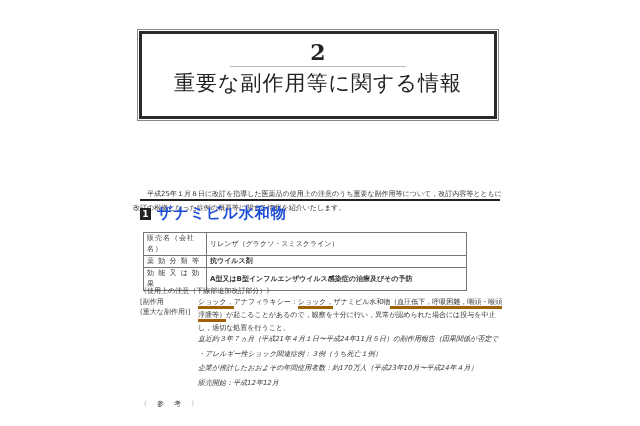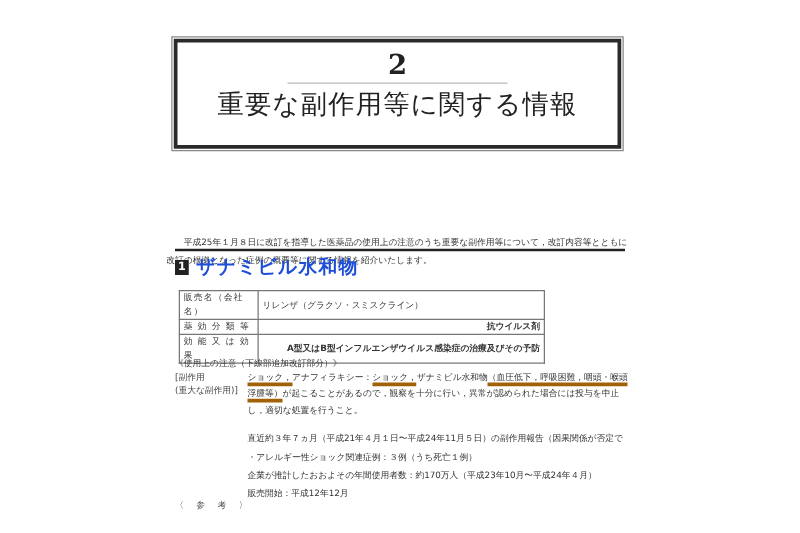--- a/index.html
+++ b/index.html
@@ -33,45 +33,45 @@
     position: absolute; left: 140px; top: 204px; display: flex; align-items: center;
   }
   .section-badge {
     display: inline-block; width: 11px; height: 12px; background: #222; color: #fff;
     font-size: 9px; font-weight: bold; text-align: center; line-height: 12px; margin-right: 6px;
   }
   .section-title {
     font-family: "DejaVu Serif", serif; font-weight: bold; font-size: 15px; letter-spacing: 1px; color: #1d4ed8;
   }
   table.info {
-    position: absolute; left: 143px; top: 232px; width: 293px;
+    position: absolute; left: 143px; top: 232px; width: 324px;
     border-collapse: collapse; font-size: 7px; color: #333;
   }
   table.info td {
     border: 1px solid #777; height: 11px; padding: 0 3px; line-height: 11px;
   }
   table.info td.lbl { width: 56px; letter-spacing: 1px; }
-  table.info td.val-bold { font-weight: bold; text-align: right; }
+  table.info td.val-bold { font-weight: bold; }
   .caution-head {
     position: absolute; left: 140px; top: 286px; font-size: 7px; color: #333; font-family: Liberation Serif, serif;
   }
   .caution-label {
     position: absolute; left: 140px; top: 297px; font-size: 7px; line-height: 10px; color: #444;
   }
   .caution-body {
     position: absolute; left: 198px; top: 296px; width: 305px;
     font-size: 7px; line-height: 13px; color: #333;
   }
   .ul { border-bottom: 3px solid #a16207; }
   .ref-label {
     position: absolute; left: 140px; top: 351px; font-size: 7px; color: #444; letter-spacing: 10px; margin-top: 48px;
   }
   .ref-body {
-    position: absolute; left: 198px; top: 344px; width: 310px;
-    font-size: 7px; line-height: 14.5px; color: #333;
+    position: absolute; left: 198px; top: 332px; width: 310px;
+    font-size: 7px; line-height: 14.5px; color: #333; font-style: italic;
   }
   .ref-body div { white-space: nowrap; }
 </style>
 </head>
 <body>
 
 <div class="title-box">
   <div class="chapter-num">2</div>
   <div class="chapter-rule"></div>
   <div class="chapter-title">重要な副作用等に関する情報</div>

